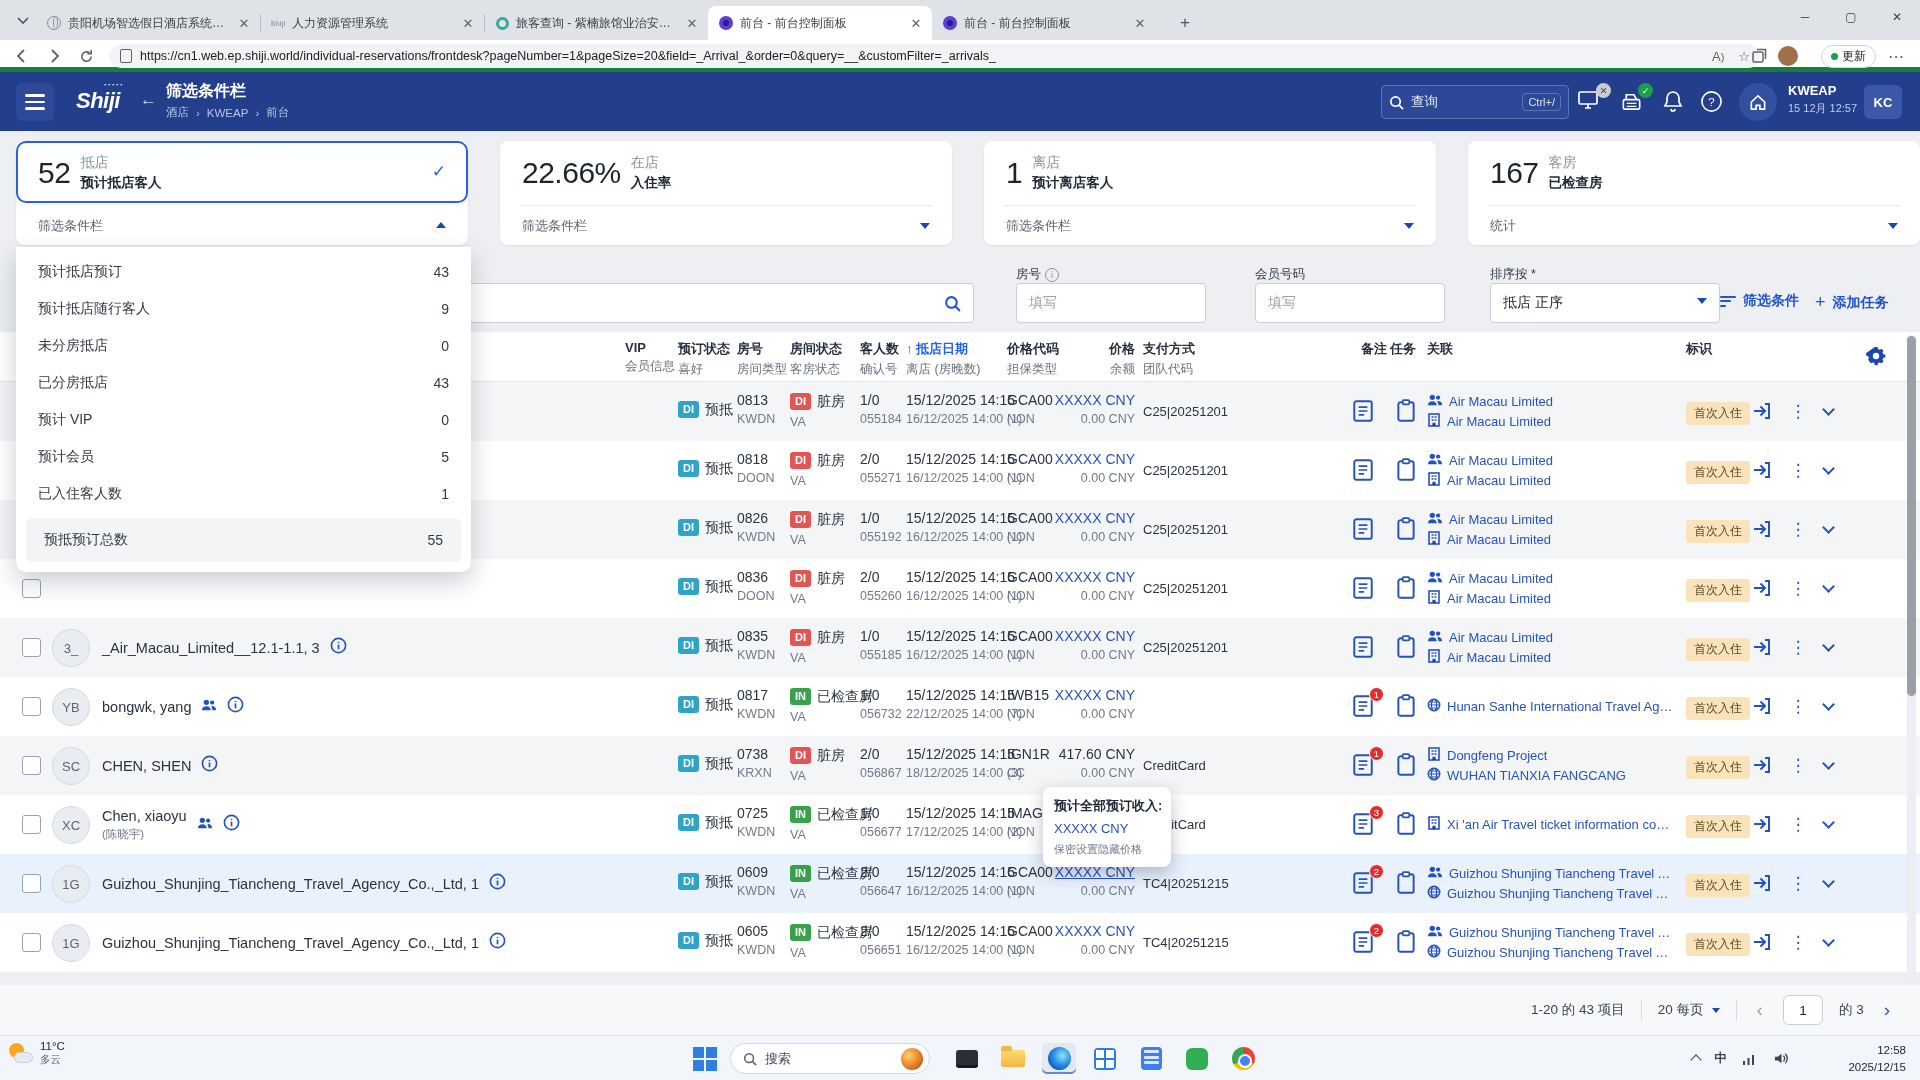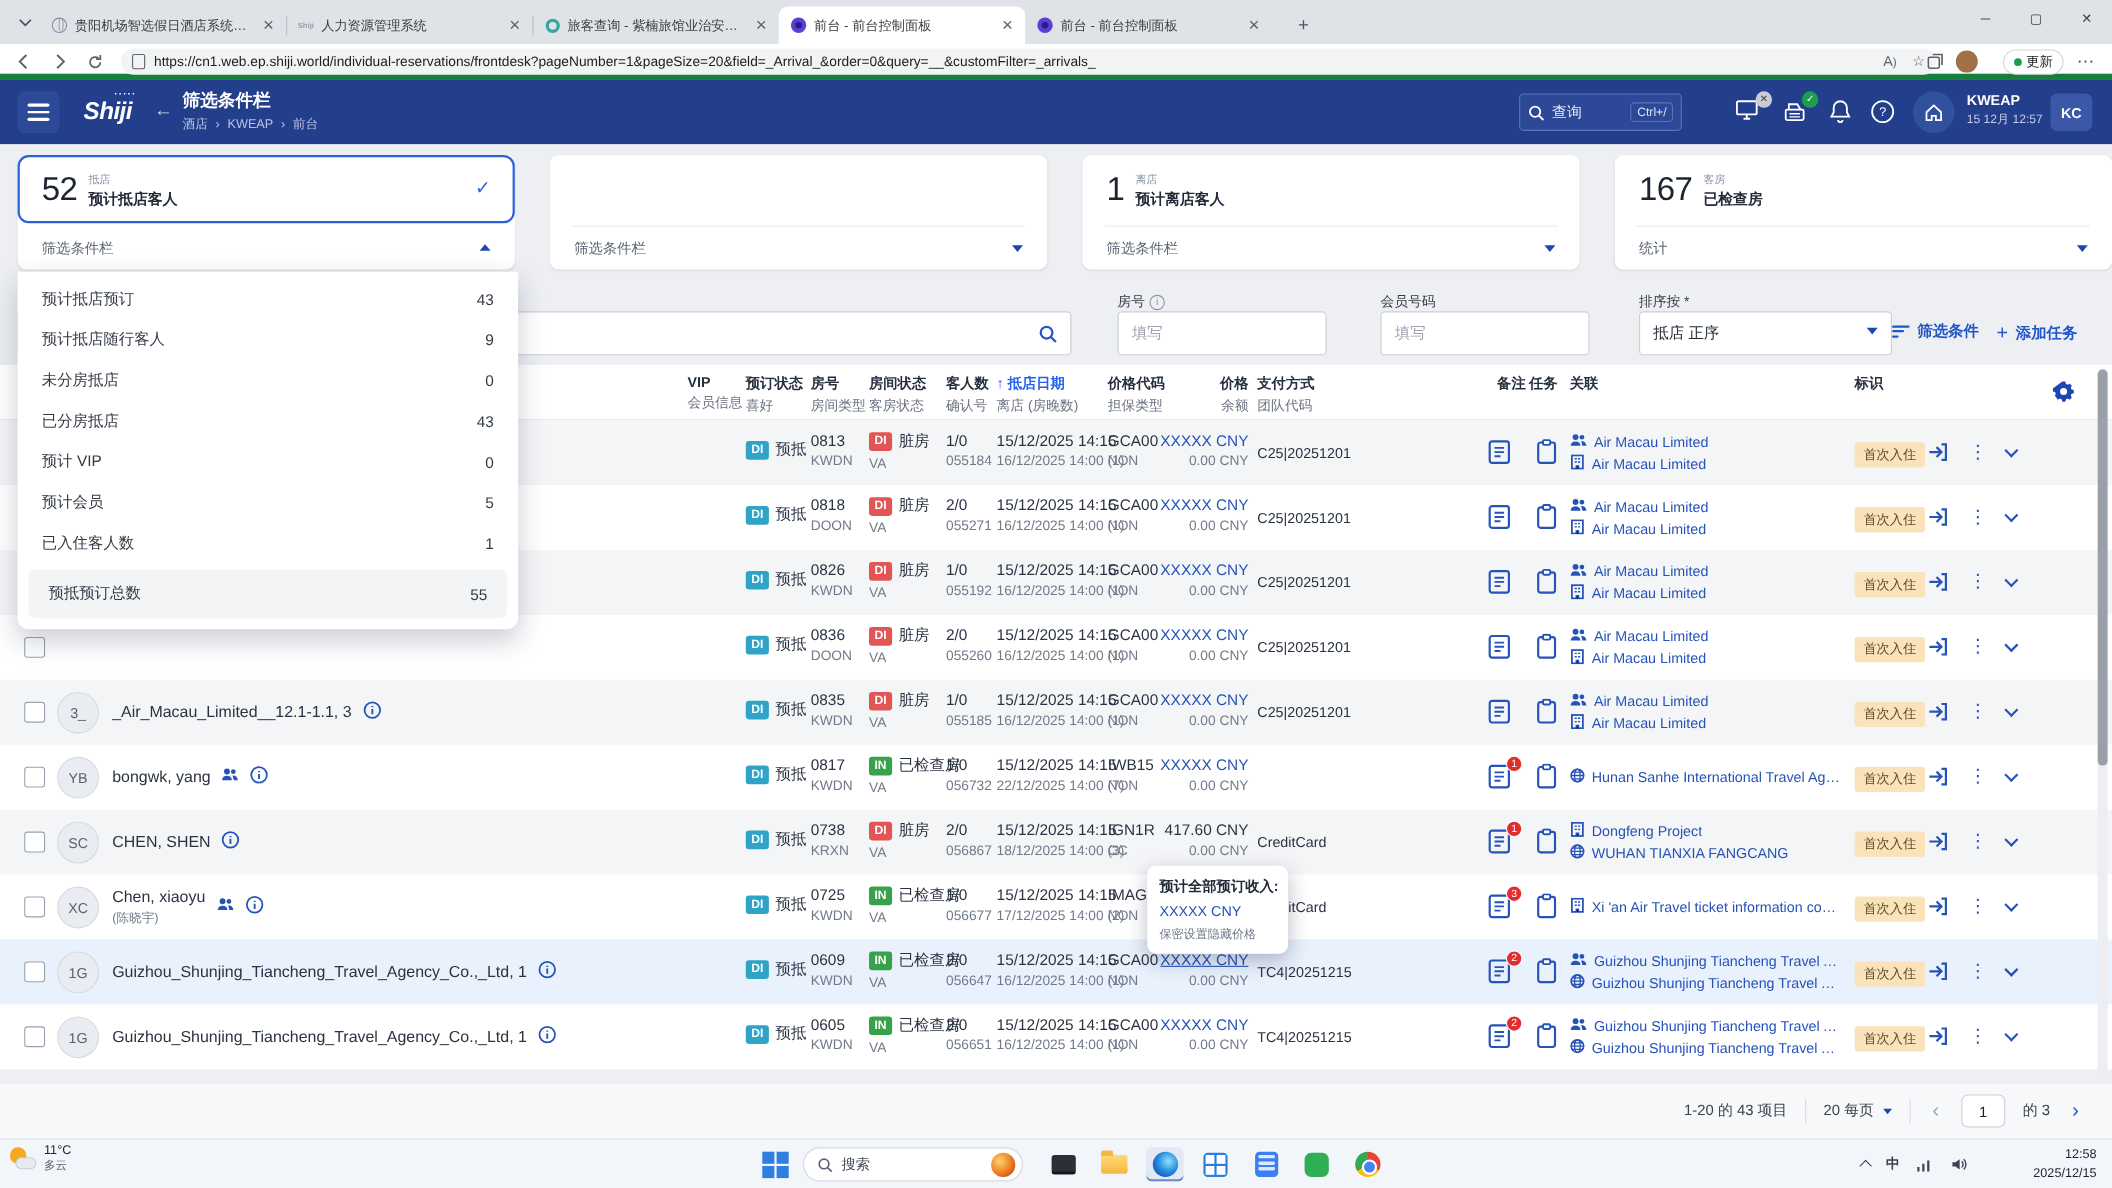--- a/index.html
+++ b/index.html
@@ -41,38 +41,38 @@
 
   
   .appheader { position:absolute; left:0; top:72px; width:1920px; height:59px; background:#233e8b; color:#fff; }
   .hamb { position:absolute; left:16px; top:11px; width:38px; height:38px; background:#2d4a99; border-radius:6px; display:flex; flex-direction:column; justify-content:center; gap:4px; padding:0 9px; }
   .hamb i { display:block; height:2.5px; background:#fff; border-radius:2px; }
   .logo { position:absolute; left:76px; top:16px; font-size:22px; font-weight:bold; font-style:italic; letter-spacing:-0.5px; }
   .logo::after { content:"·····"; position:absolute; right:-4px; top:-8px; font-size:9px; letter-spacing:1px; font-style:normal; }
   .backarrow { position:absolute; left:140px; top:18px; font-size:17px; color:#cdd6ef; }
   .htitle { position:absolute; left:166px; top:9px; font-size:16px; font-weight:bold; }
   .hcrumb { position:absolute; left:166px; top:33px; font-size:11.5px; color:#b9c4e4; display:flex; gap:7px; align-items:center; }
-  .hsearch { position:absolute; left:1381px; top:13px; width:148px; height:34px; border:1px solid #5a74b8; background:#2c4896; border-radius:4px; display:flex; align-items:center; padding:0 7px; }
+  .hsearch { position:absolute; left:1381px; top:13px; width:188px; height:34px; border:1px solid #5a74b8; background:#2c4896; border-radius:4px; display:flex; align-items:center; padding:0 7px; }
   .hsearch .ph { font-size:13.5px; color:#e8ecf7; flex:1; margin-left:7px; }
   .kbd { border:1px solid #5a74b8; border-radius:4px; font-size:11px; padding:2px 5px; color:#dbe2f4; }
   .hic { position:absolute; top:18px; width:26px; height:26px; color:#fff; }
   .badge-x { position:absolute; right:-7px; top:-7px; width:15px; height:15px; background:#c9ccd3; color:#3b3f46; border-radius:50%; font-size:9px; display:flex; align-items:center; justify-content:center; font-weight:bold; }
   .badge-ck { position:absolute; right:-7px; top:-7px; width:15px; height:15px; background:#1d9e4b; color:#fff; border-radius:50%; font-size:9px; display:flex; align-items:center; justify-content:center; font-weight:bold; }
   .homebub { position:absolute; left:1739px; top:11px; width:38px; height:38px; border-radius:50%; background:#31519f; display:flex; align-items:center; justify-content:center; }
   .hprop { position:absolute; left:1788px; top:11px; }
   .hprop .p1 { font-size:13px; font-weight:bold; }
   .hprop .p2 { font-size:11px; color:#c3cdea; margin-top:3px; }
   .kcbtn { position:absolute; left:1864px; top:13px; width:38px; height:34px; background:#3a57a8; border-radius:6px; font-size:13px; font-weight:bold; display:flex; align-items:center; justify-content:center; }
 
   
   .card { position:absolute; top:141px; width:452px; height:104px; background:#fff; border-radius:8px; box-shadow:0 1px 2px rgba(20,30,60,.08); }
   .card .topsec { position:absolute; left:0; top:0; width:100%; height:64px; display:flex; align-items:center; padding:0 22px; }
   .card .num { font-size:30px; color:#1c2430; letter-spacing:-0.5px; }
   .card .ucol { margin-left:10px; }
-  .card .unit { font-size:10px; color:#8a94a6; }
+  .card .unit { font-size:14px; color:#8a94a6; }
   .card .lbl { font-size:13.5px; font-weight:bold; color:#222a38; margin-top:2px; }
   .card .divd { position:absolute; left:20px; right:20px; top:64px; height:1px; background:#e7e9ee; }
   .card .foot { position:absolute; left:0; top:65px; width:100%; height:39px; display:flex; align-items:center; padding:0 22px; font-size:13px; color:#5b6472; }
   .selbox { position:absolute; left:0; top:0; width:452px; height:62px; border:2px solid #2962d9; border-radius:10px; }
   .card .ck { position:absolute; right:22px; top:20px; color:#2962d9; font-size:17px; font-weight:bold; }
   .caret-dn { width:0; height:0; border:5px solid transparent; border-top:6px solid #1e46b0; position:absolute; right:22px; top:17px; }
   .caret-up { width:0; height:0; border:5px solid transparent; border-bottom:6px solid #1e46b0; position:absolute; right:22px; top:11px; }
 
   
   .ddpanel { position:absolute; left:16px; top:247px; width:455px; background:#fff; border-radius:0 0 10px 10px; box-shadow:0 10px 24px rgba(20,30,60,.22); z-index:30; padding:6px 0 10px; }
@@ -344,20 +344,27 @@
          <div class="lbl">预计抵店客人</div>
        </span>
      </div>
      <div class="foot">
        <span>筛选条件栏</span>
        <span class="caret-up"></span>
      </div>
    </div>
     <div class="card" style="left:500px;">
      <span class="divd"></span>
+     <div class="topsec">
+       <span class="num">22.66%</span>
+       <span class="ucol">
+         <div class="unit">在店</div>
+         <div class="lbl">入住率</div>
+       </span>
+     </div>
      <div class="foot">
        <span>筛选条件栏</span>
        <span class="caret-dn"></span>
      </div>
    </div>
     <div class="card" style="left:984px;">
      <span class="divd"></span>
      <div class="topsec">
        <span class="num">1</span>
        <span class="ucol">

